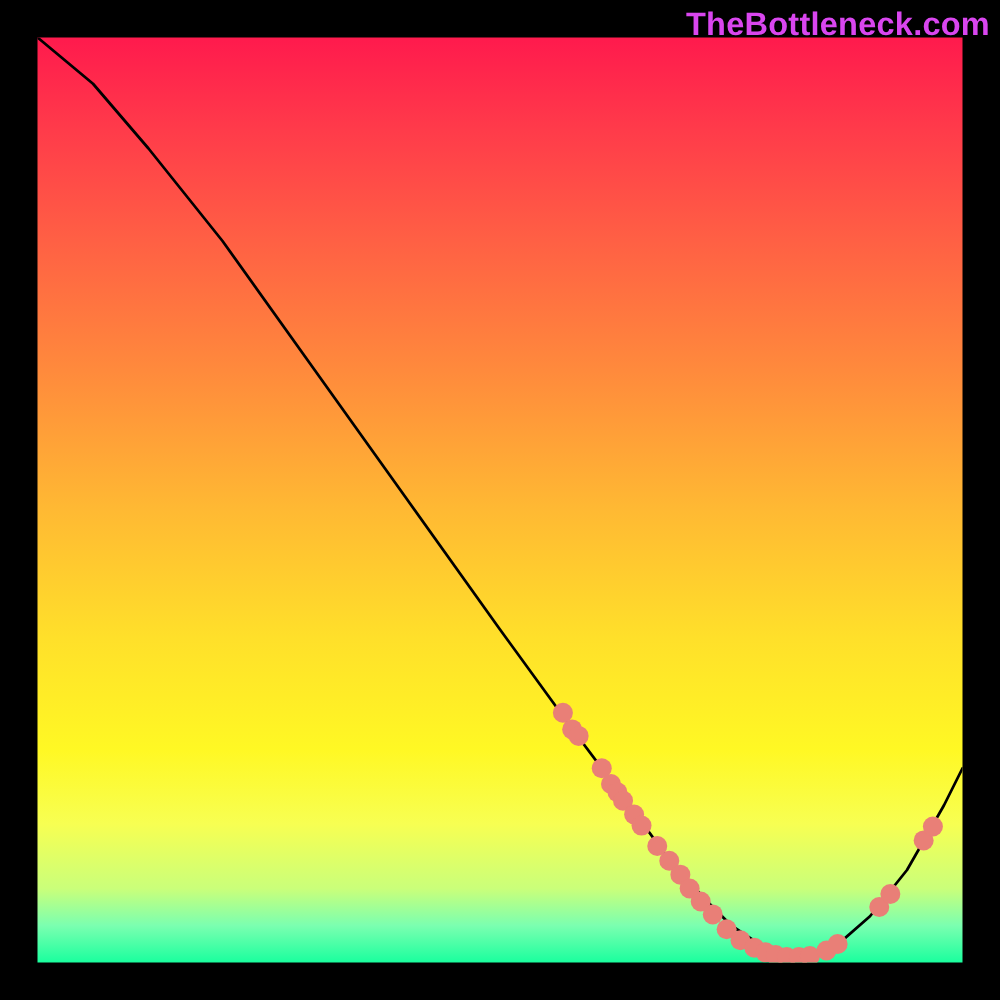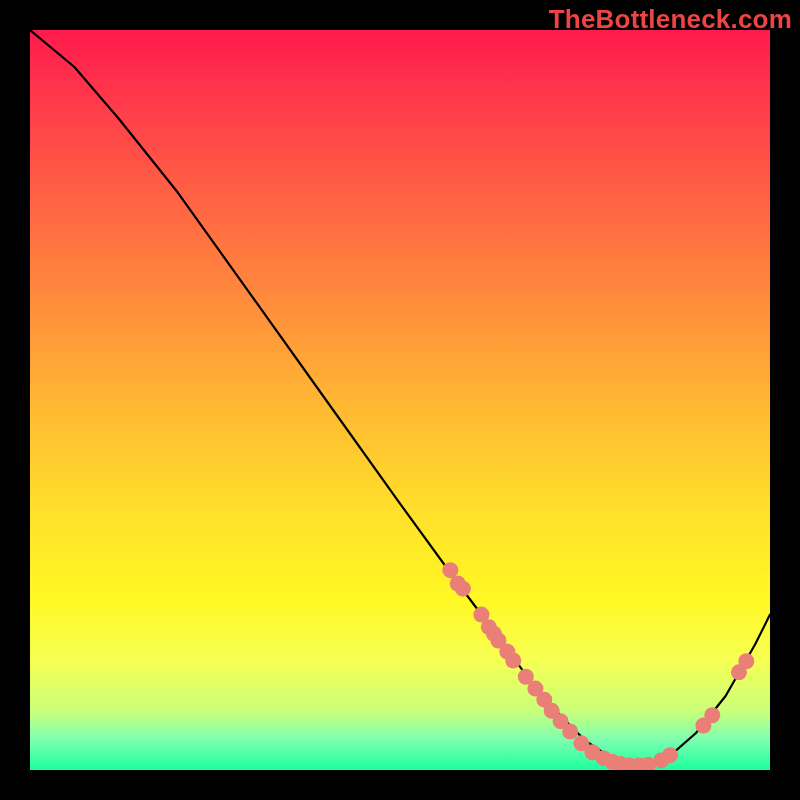--- a/index.html
+++ b/index.html
@@ -27,21 +27,21 @@
       #fff824 77%,
       #f7ff52 85%,
       #caff7a 92%,
       #7bffb0 96%,
       #1aff9e 100%);
   }
   .watermark {
     position: absolute;
     top: 4px;
     right: 8px;
-    color: #ef4444;
+    color: #d946ef;
     font-size: 26px;
     font-weight: 600;
     letter-spacing: 0.2px;
     font-family: Arial, Helvetica, sans-serif;
   }
   svg.plot {
     position: absolute;
     left: 0;
     top: 0;
     width: 740px;

